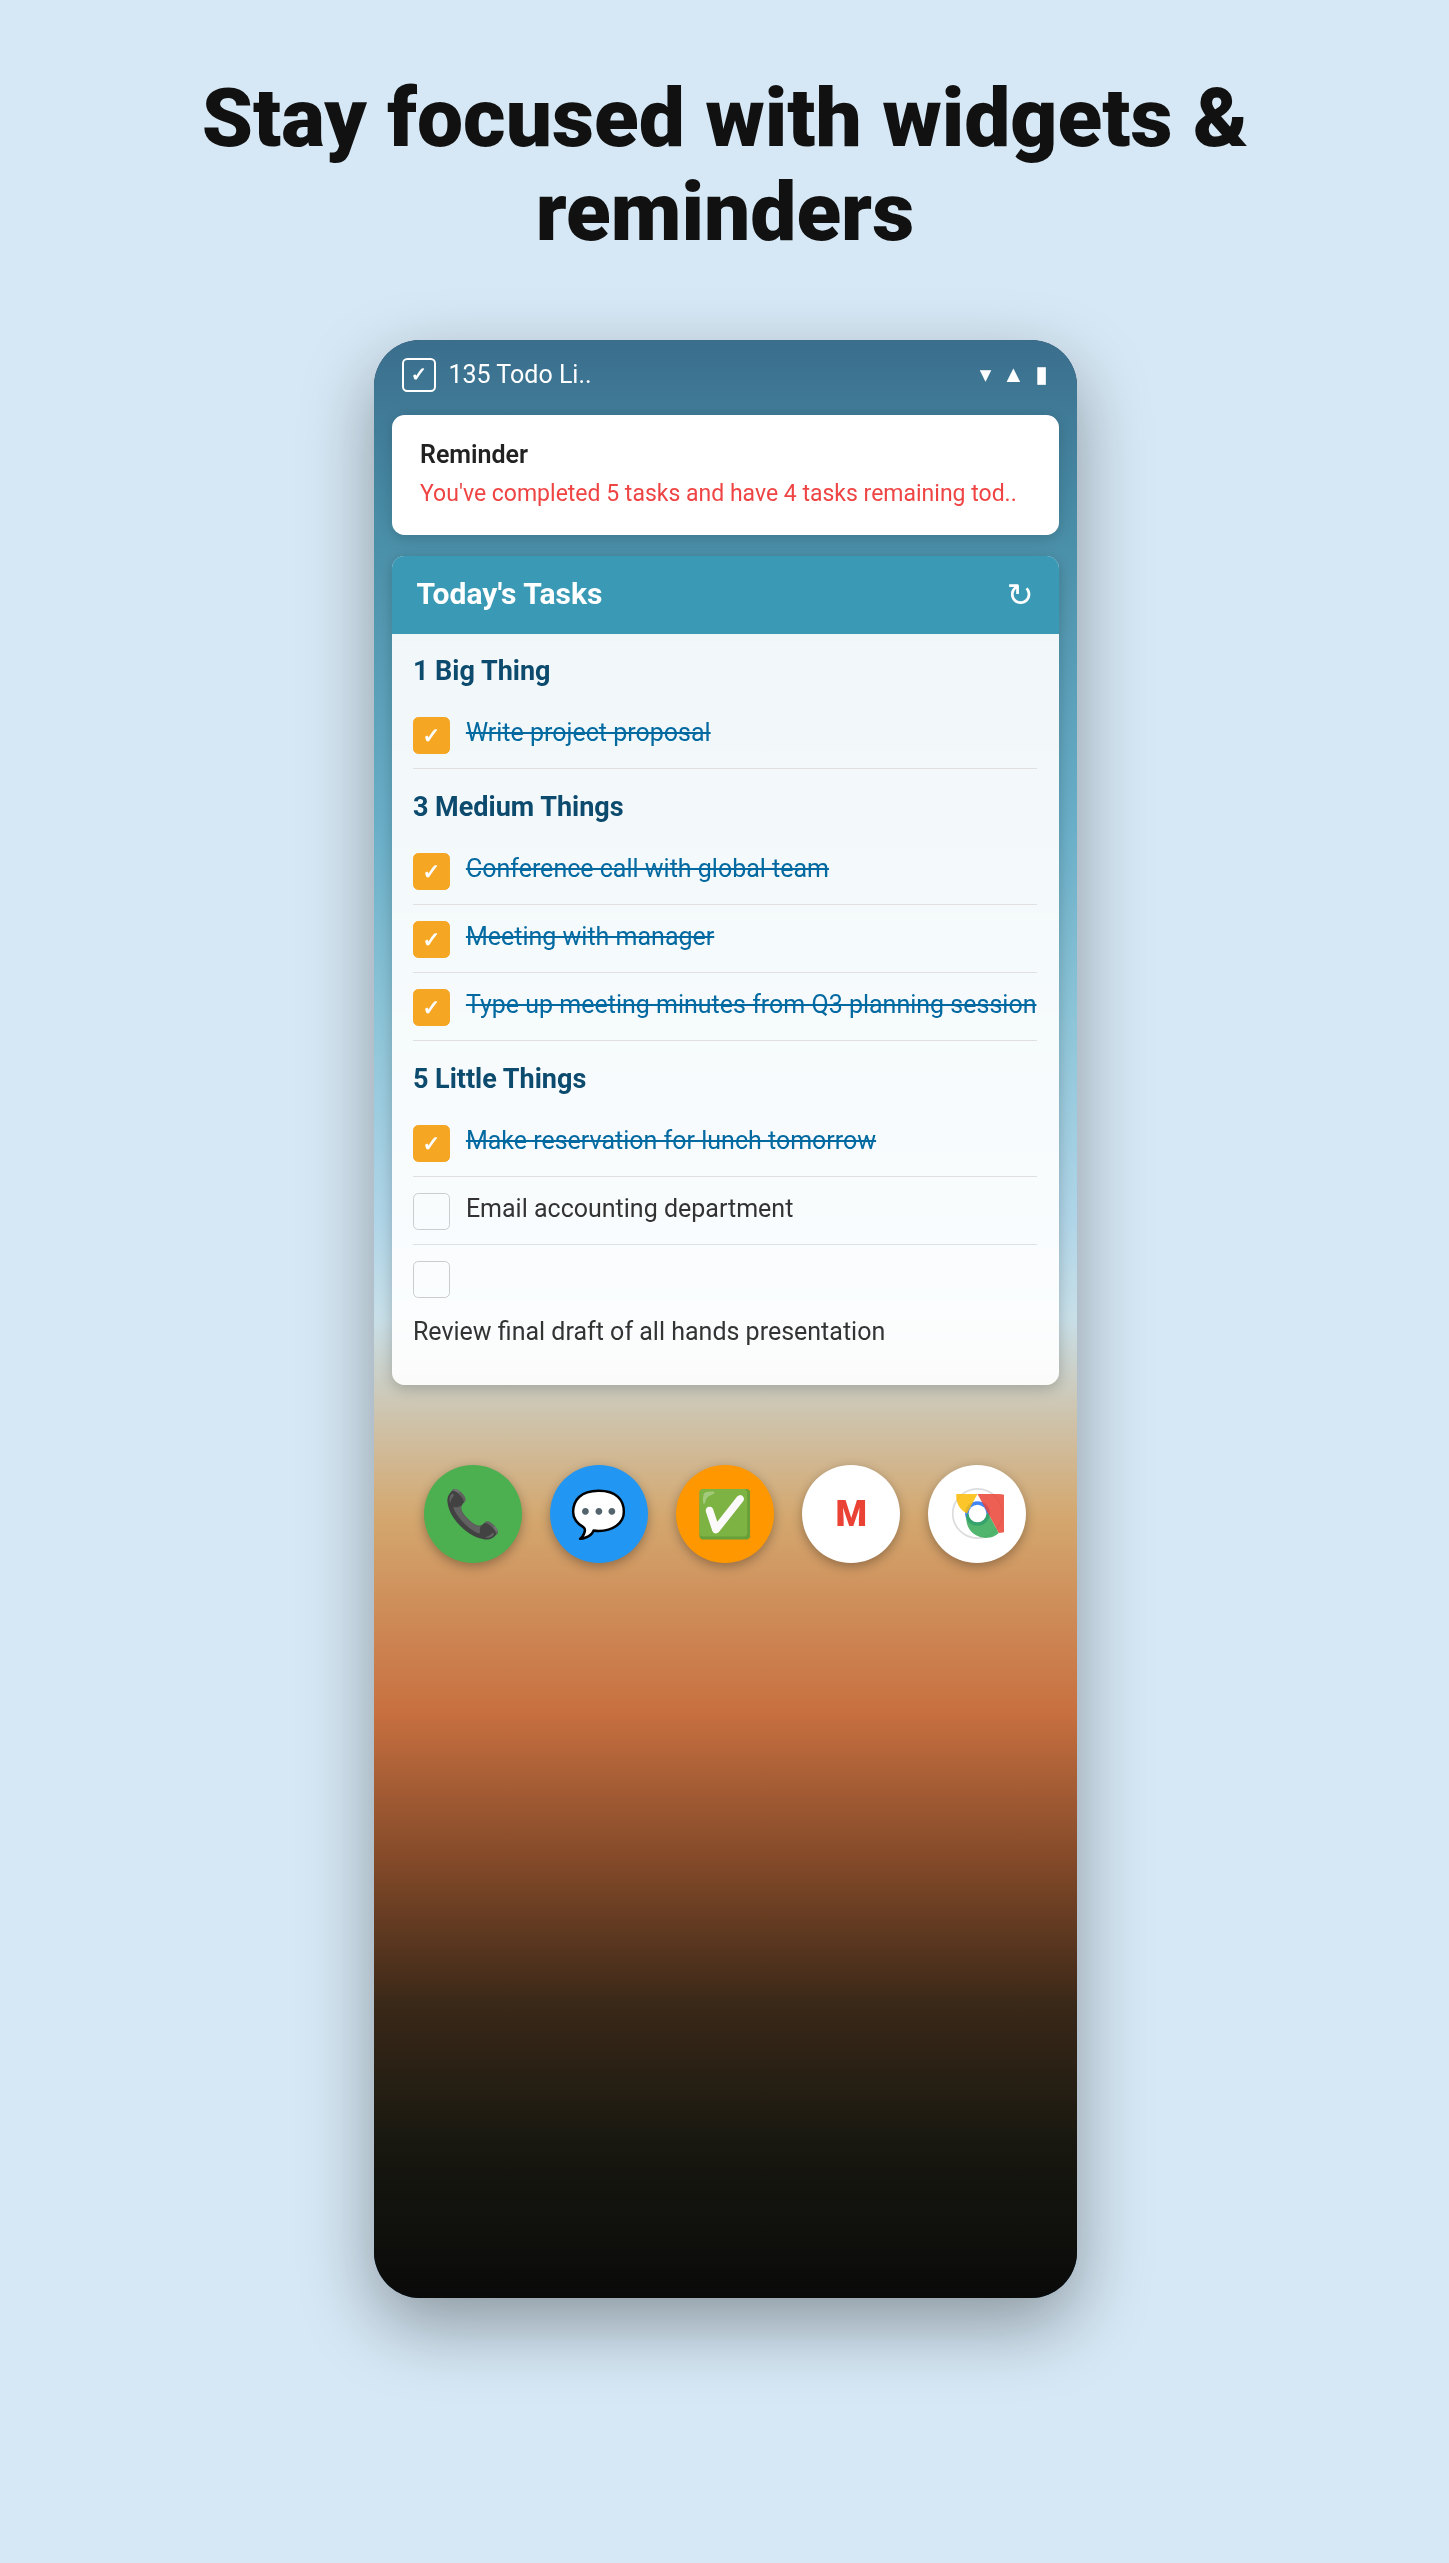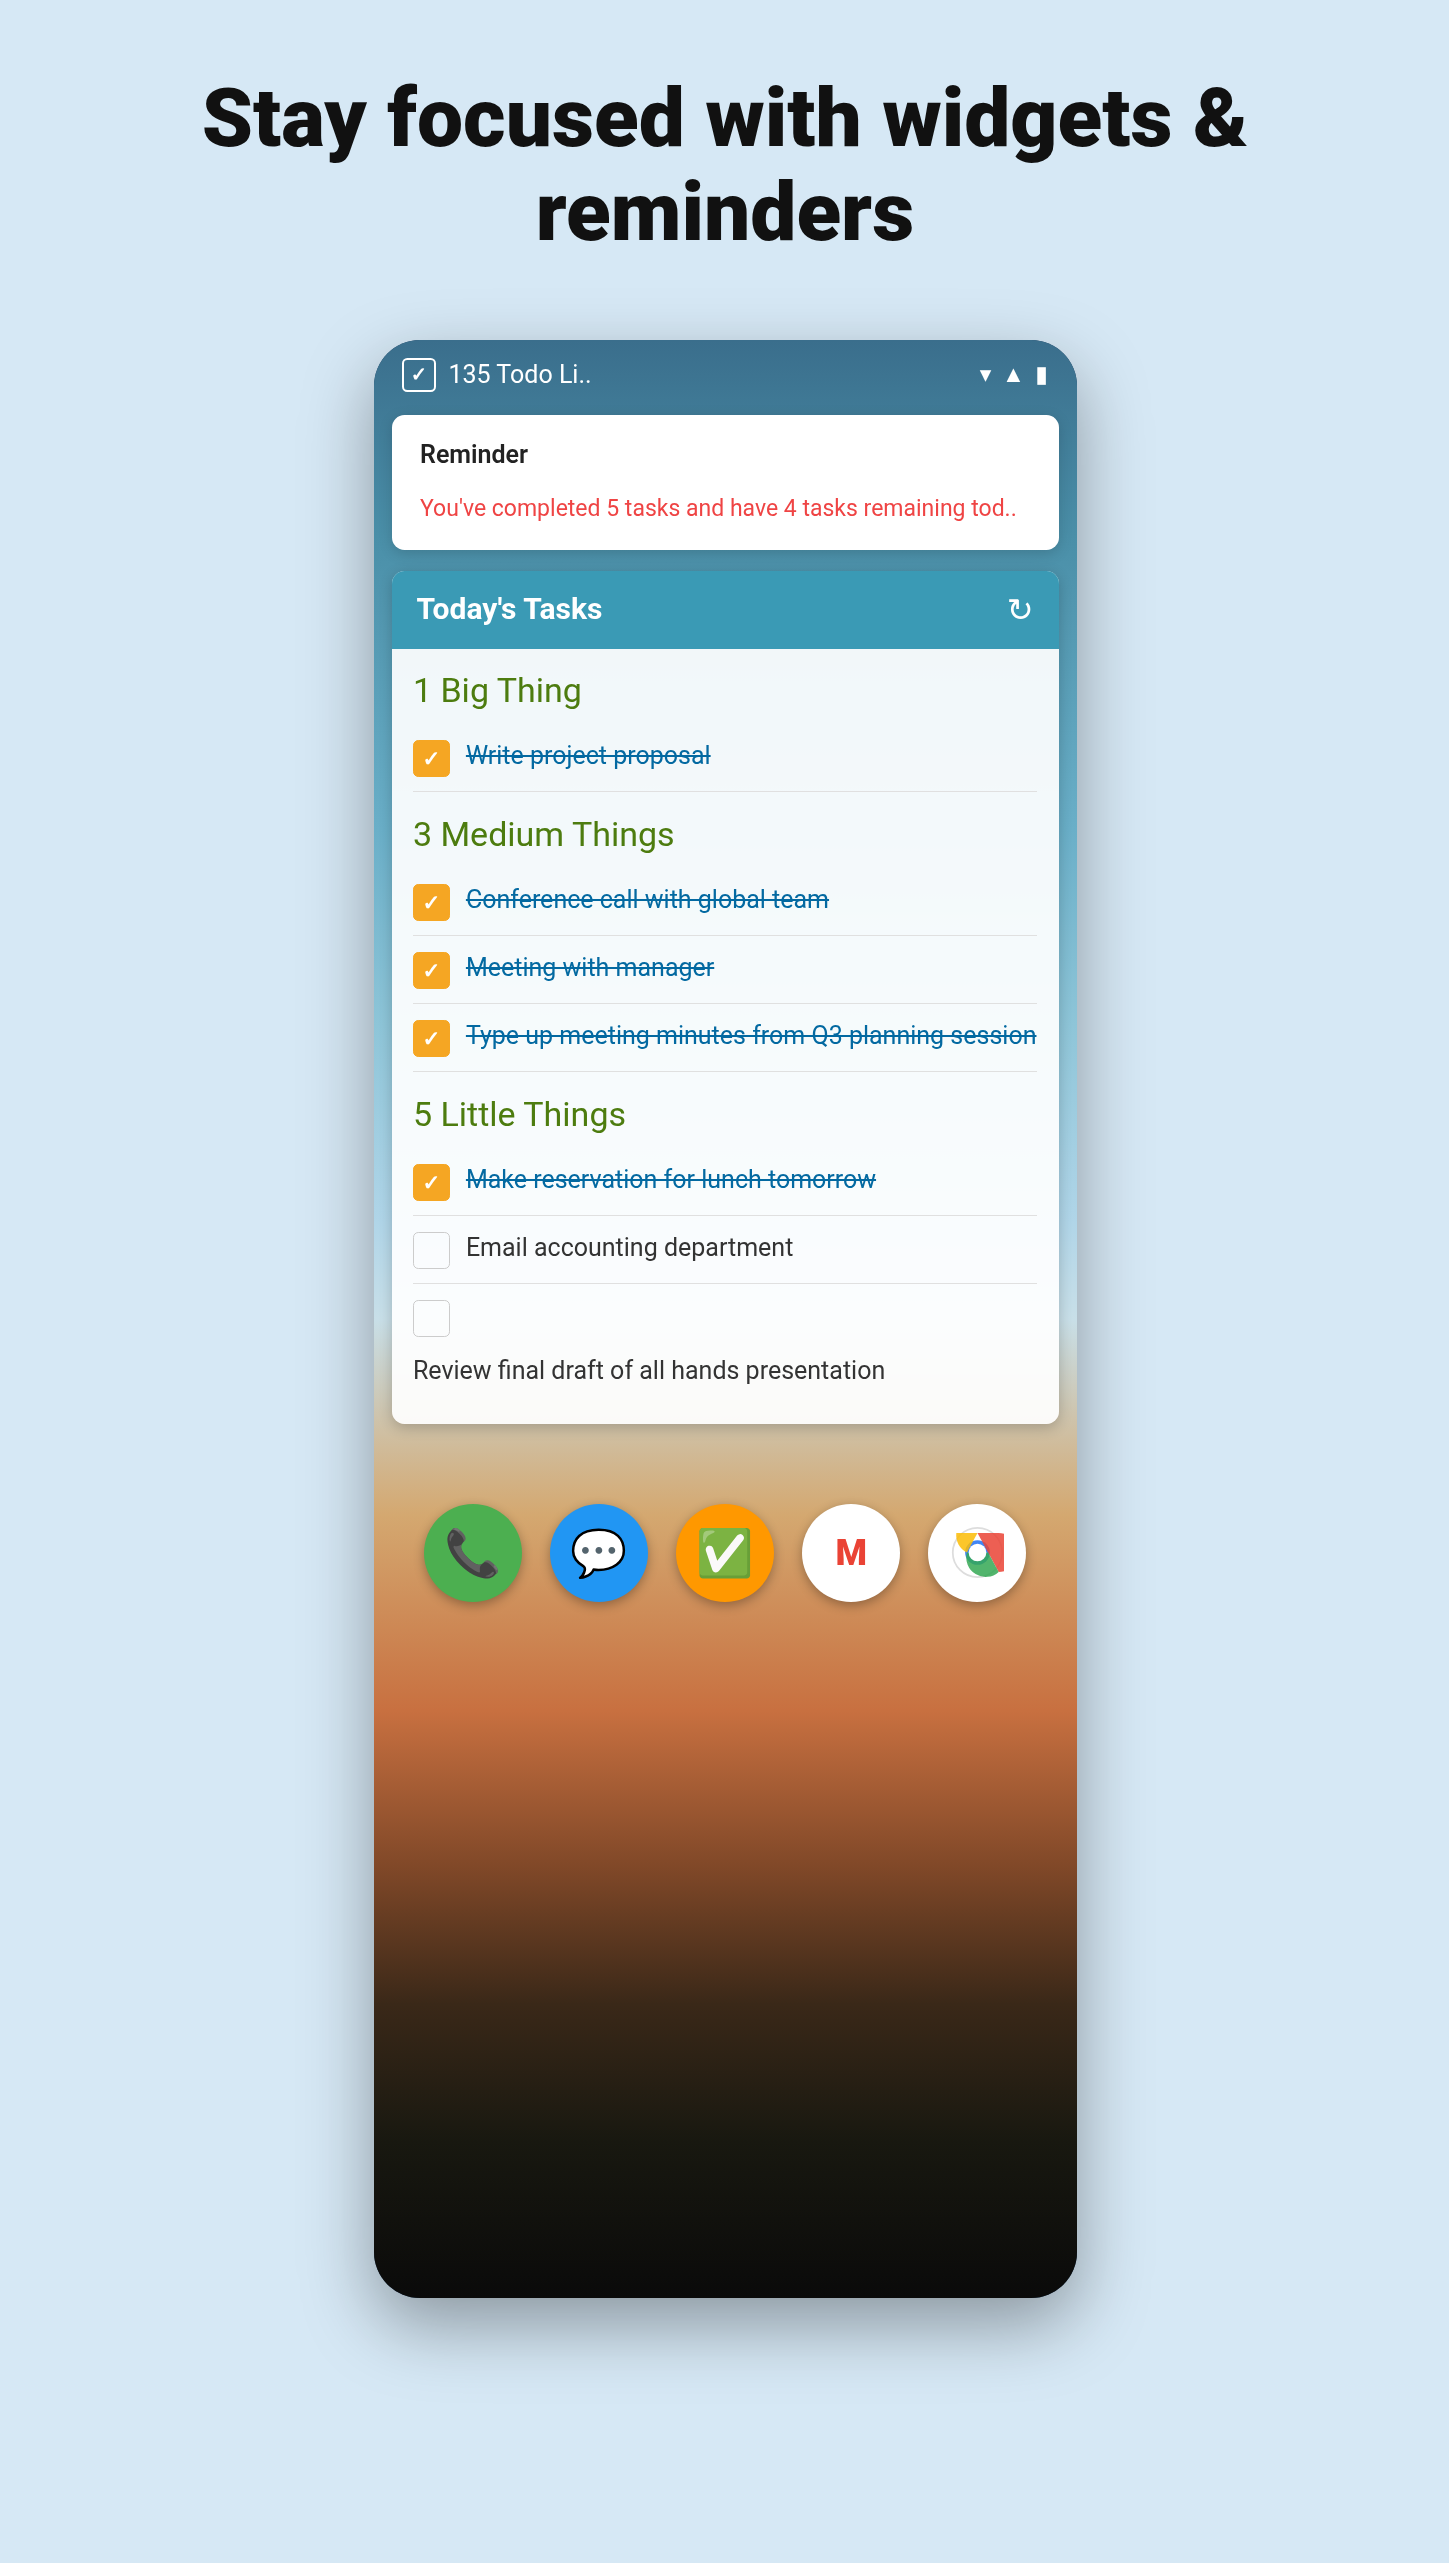--- a/index.html
+++ b/index.html
@@ -115,21 +115,21 @@
       margin: 9px 18px 21.4px;
       border-radius: 12.5px;
       padding: 25px 28.5px;
       box-shadow: 0 3.6px 14.2px rgba(0,0,0,0.15);
     }
 
     .notif-title {
       font-size: 25px;
       font-weight: 600;
       color: #222;
-      margin-bottom: 24px;
+      margin-bottom: 9px;
     }
 
     .notif-body {
       font-size: 23px;
       color: #ef4444;
       line-height: 1.4;
     }
 
     
     .tasks-widget {
@@ -159,23 +159,23 @@
     .refresh-icon {
       color: white;
       font-size: 32px;
     }
 
     .tasks-body {
       padding: 0 21.4px 21.4px;
     }
 
     .category-title {
-      font-size: 34px;
-      font-weight: 400;
-      color: #4d7c0f;
+      font-size: 27px;
+      font-weight: 700;
+      color: #0c4a6e;
       margin: 21.4px 0 14.2px;
     }
 
     .task-item {
       display: flex;
       align-items: flex-start;
       padding: 14.2px 0;
       border-bottom: 0.9px solid #e0e0e0;
       gap: 16px;
     }

